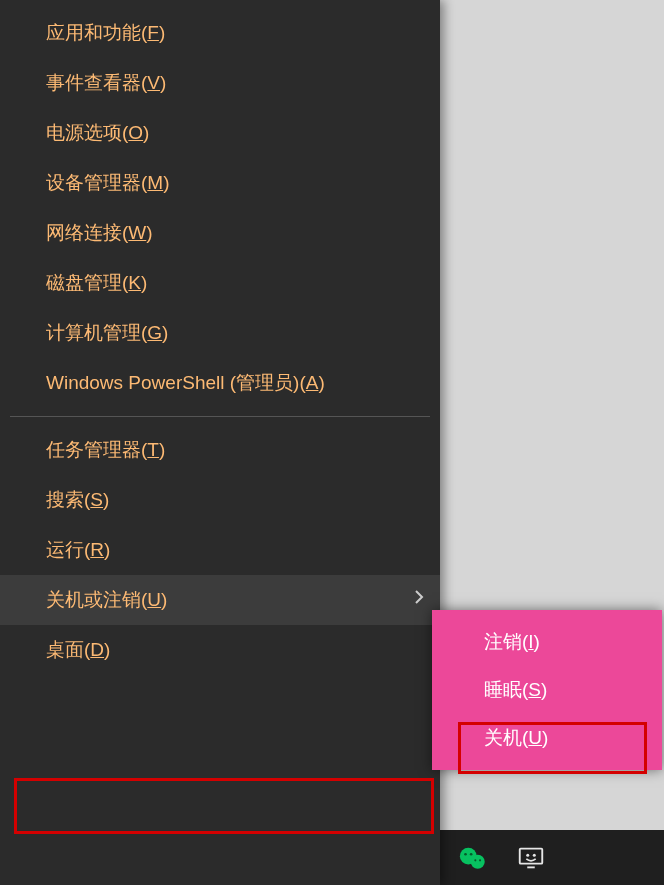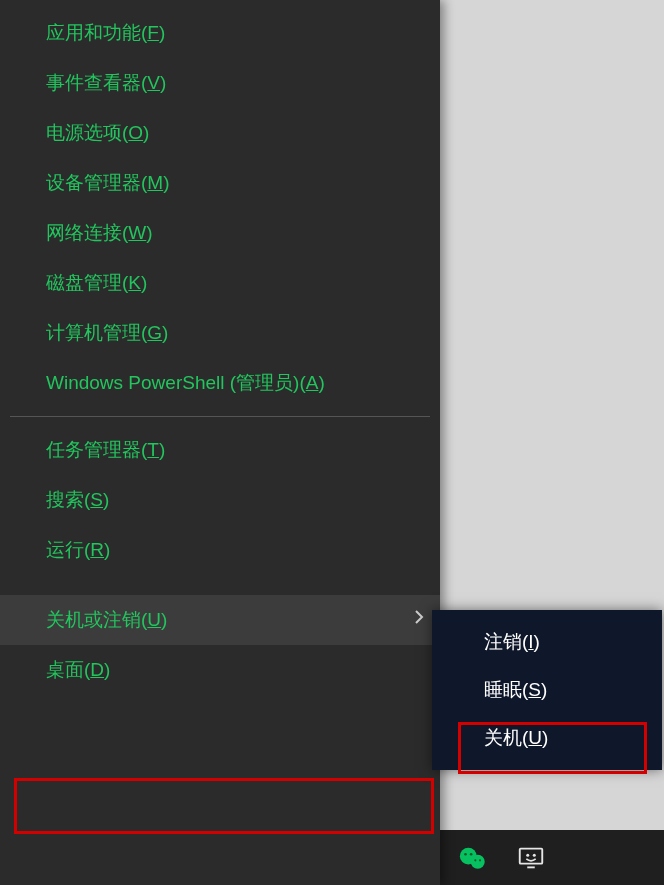--- a/index.html
+++ b/index.html
@@ -38,36 +38,35 @@
     justify-content: center;
   }
   .winx-menu {
     position: absolute;
     left: 0;
     top: 0;
     width: 440px;
     height: 885px;
     background: #2b2b2b;
     box-shadow: 4px 0 10px rgba(0,0,0,0.4);
-    color: #22c55e;
+    color: #fdba74;
   }
   .menu-list {
     padding-top: 8px;
   }
   .menu-item {
     position: relative;
     padding: 12px 20px 12px 46px;
     font-size: 19px;
     line-height: 26px;
     white-space: nowrap;
     cursor: default;
   }
   .menu-item.hovered {
     background: #3c3c3c;
-    margin-top: 20px;
   }
   .menu-sep {
     margin: 8px 10px;
     border: none;
     border-top: 1px solid #555;
   }
   .accel {
     text-decoration: underline;
   }
   .submenu-arrow {
@@ -76,21 +75,21 @@
     top: 50%;
     transform: translateY(-50%);
     font-size: 16px;
     color: #aaa;
   }
   .submenu {
     position: absolute;
     left: 432px;
     top: 610px;
     width: 230px;
-    background: #0f172a;
+    background: #ec4899;
     box-shadow: 0 0 12px rgba(0,0,0,0.5);
     padding: 8px 0;
   }
   .sub-item {
     padding: 12px 20px 12px 52px;
     font-size: 19px;
     line-height: 24px;
     white-space: nowrap;
     cursor: default;
   }

